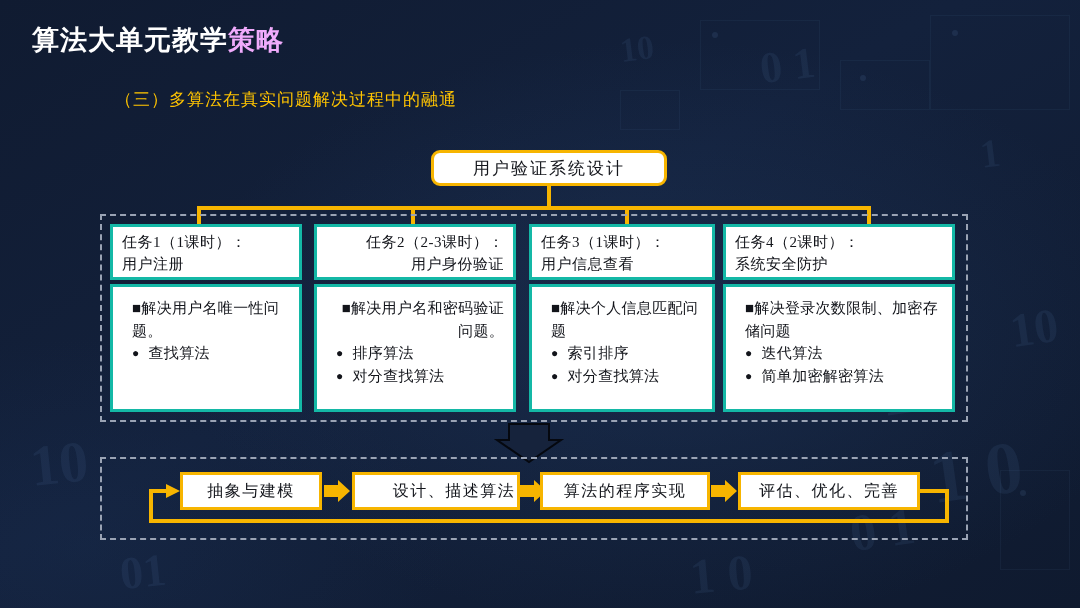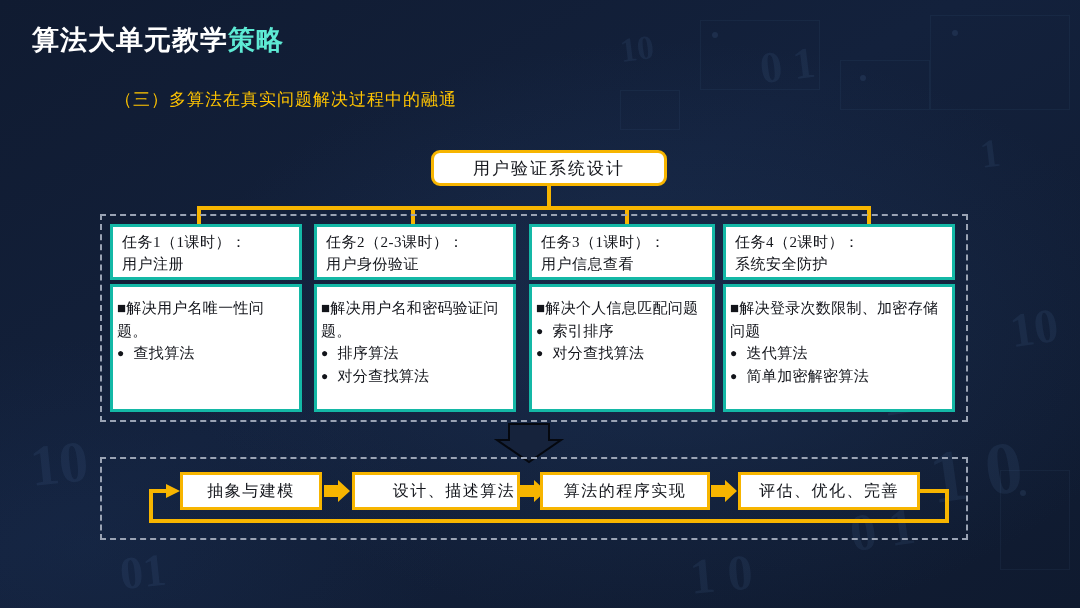--- a/index.html
+++ b/index.html
@@ -34,21 +34,21 @@
     background:rgba(130,180,235,.10);
   }
 
   
   #header{ position:absolute; left:32px; top:22px; }
   #title{
     font-family:"Liberation Sans","DejaVu Sans",sans-serif;
     font-weight:bold; font-size:27px; letter-spacing:1px;
     color:#ffffff; white-space:nowrap;
   }
-  #title .accent{ color:#5eead4; }
+  #title .accent{ color:#f0abfc; }
 
   #subtitle{
     position:absolute; left:115px; top:88px;
     color:#ffc400; font-size:17px; letter-spacing:1px;
     font-family:"Liberation Serif","DejaVu Serif",serif;
     white-space:nowrap;
   }
 
   
   #diagram{ position:absolute; inset:0;border-radius:25px; }
@@ -77,21 +77,21 @@
   .card{
     background:#ffffff; border:3px solid #14b8a6;
     color:#12141a;
     font-family:"Liberation Serif","DejaVu Serif",serif;
   }
   .card-head{
     height:56px; padding:5px 9px 0 9px;
     font-size:15px; line-height:1.45; letter-spacing:.5px;
   }
   .card-body{
-    margin-top:4px; height:128px; padding:10px 9px 0 4px;
+    margin-top:4px; height:128px; padding:10px 9px 0 19px;
     font-size:15px; line-height:1.5; letter-spacing:.3px;
   }
   .body-lead{ text-indent:0; }
   .bullet-row{ display:flex; align-items:flex-start; gap:9px; }
   .bullet{ font-size:12px; line-height:1.85; }
 
   
   .flow-box{
     position:absolute; top:472px; height:38px;
     background:#ffffff; border:3px solid #f7b500;
@@ -168,21 +168,21 @@
     </div>
     <div class="card card-body">
       <div class="body-lead">■解决用户名唯一性问题。</div>
       <div class="bullet-row">
         <span class="bullet">●</span>
         <span>查找算法</span>
       </div>
     </div>
   </div>
 
-  <div class="task-col" style="left:314px;width:202px;">
+  <div class="task-col" style="left:314px;width:202px;text-align:right;">
     <div class="card card-head">
       <div>任务2（2-3课时）：</div>
       <div>用户身份验证</div>
     </div>
     <div class="card card-body">
       <div class="body-lead">■解决用户名和密码验证问题。</div>
       <div class="bullet-row">
         <span class="bullet">●</span>
         <span>排序算法</span>
       </div>

